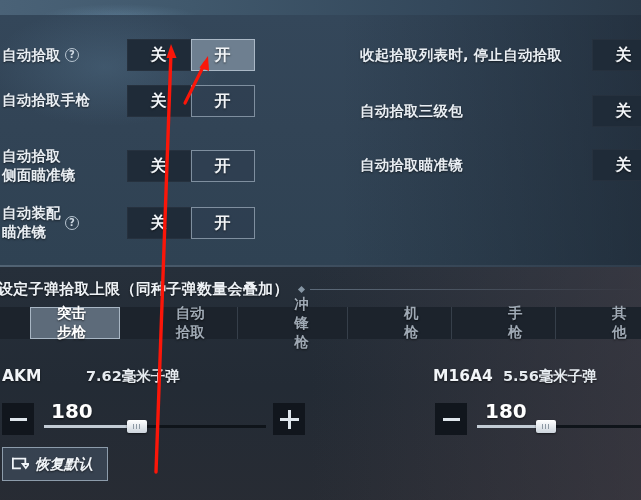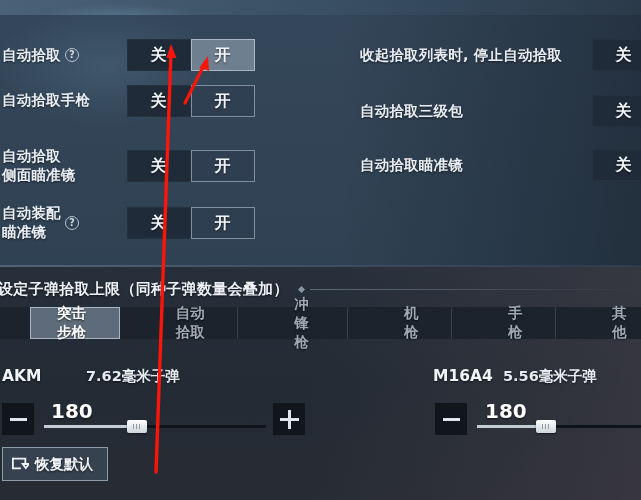--- a/index.html
+++ b/index.html
@@ -245,20 +245,21 @@
     width: 106px; height: 34px;
     display: flex; align-items: center; gap: 6px;
     padding-left: 8px;
     background: rgba(70,86,104,.55);
     border: 1px solid #8d9cab;
     z-index: 5;
   }
   .restore-label {
     color: #f0f4f8; font-size: 14.5px; font-weight: 700;
     text-shadow: 0 1px 2px rgba(0,0,0,.6);
+    font-style: italic;
   }
   .restore-icon { width: 18px; height: 16px; flex: 0 0 auto; }
 
   
   .annot { position: absolute; left: 0; top: 0; width: 641px; height: 500px; z-index: 40; pointer-events: none; }
 </style>
 </head>
 <body>
 
 <div id="screen">

